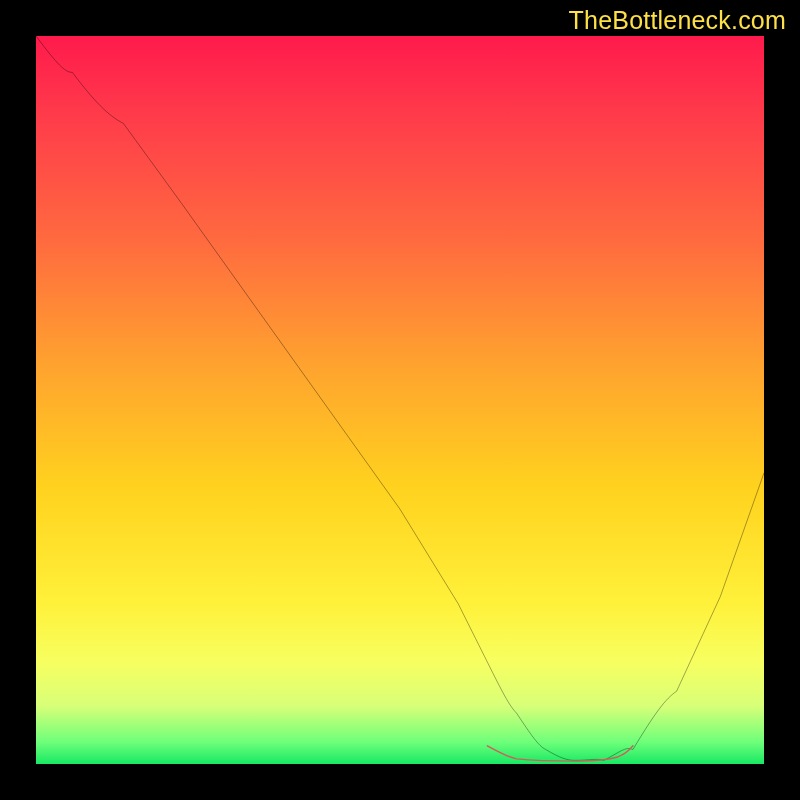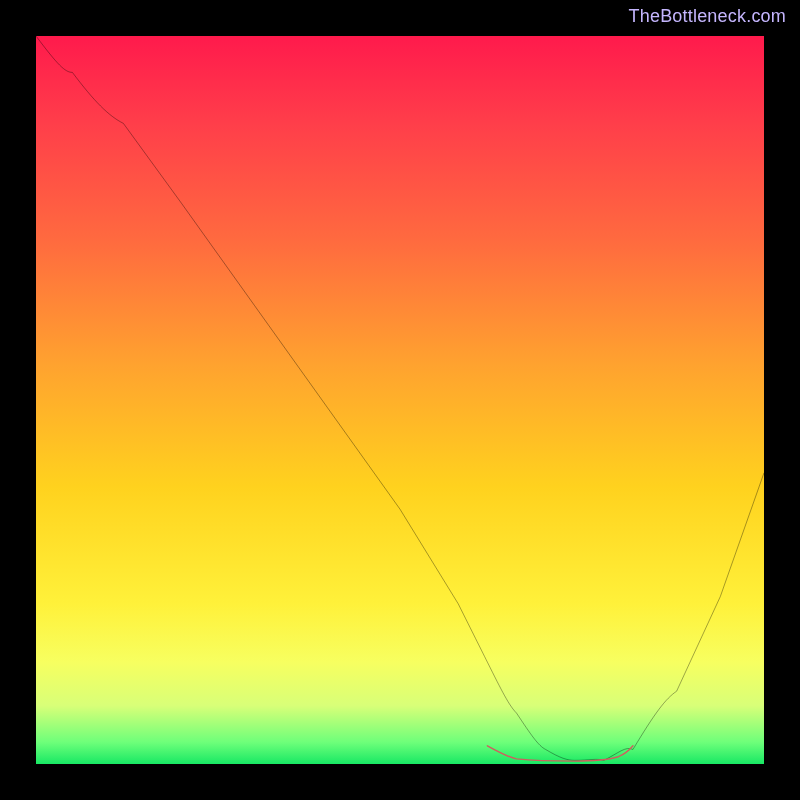--- a/index.html
+++ b/index.html
@@ -41,22 +41,22 @@
     left: 0;
     top: 0;
     width: 100%;
     height: 100%;
     pointer-events: none;
   }
   .watermark {
     position: absolute;
     top: 6px;
     right: 14px;
-    color: #c4b5fd;
-    font-size: 18px;
+    color: #fde047;
+    font-size: 25px;
     font-weight: 500;
     letter-spacing: 0.2px;
     pointer-events: none;
   }
 </style>
 </head>
 <body>
 
 <div class="frame">
 

